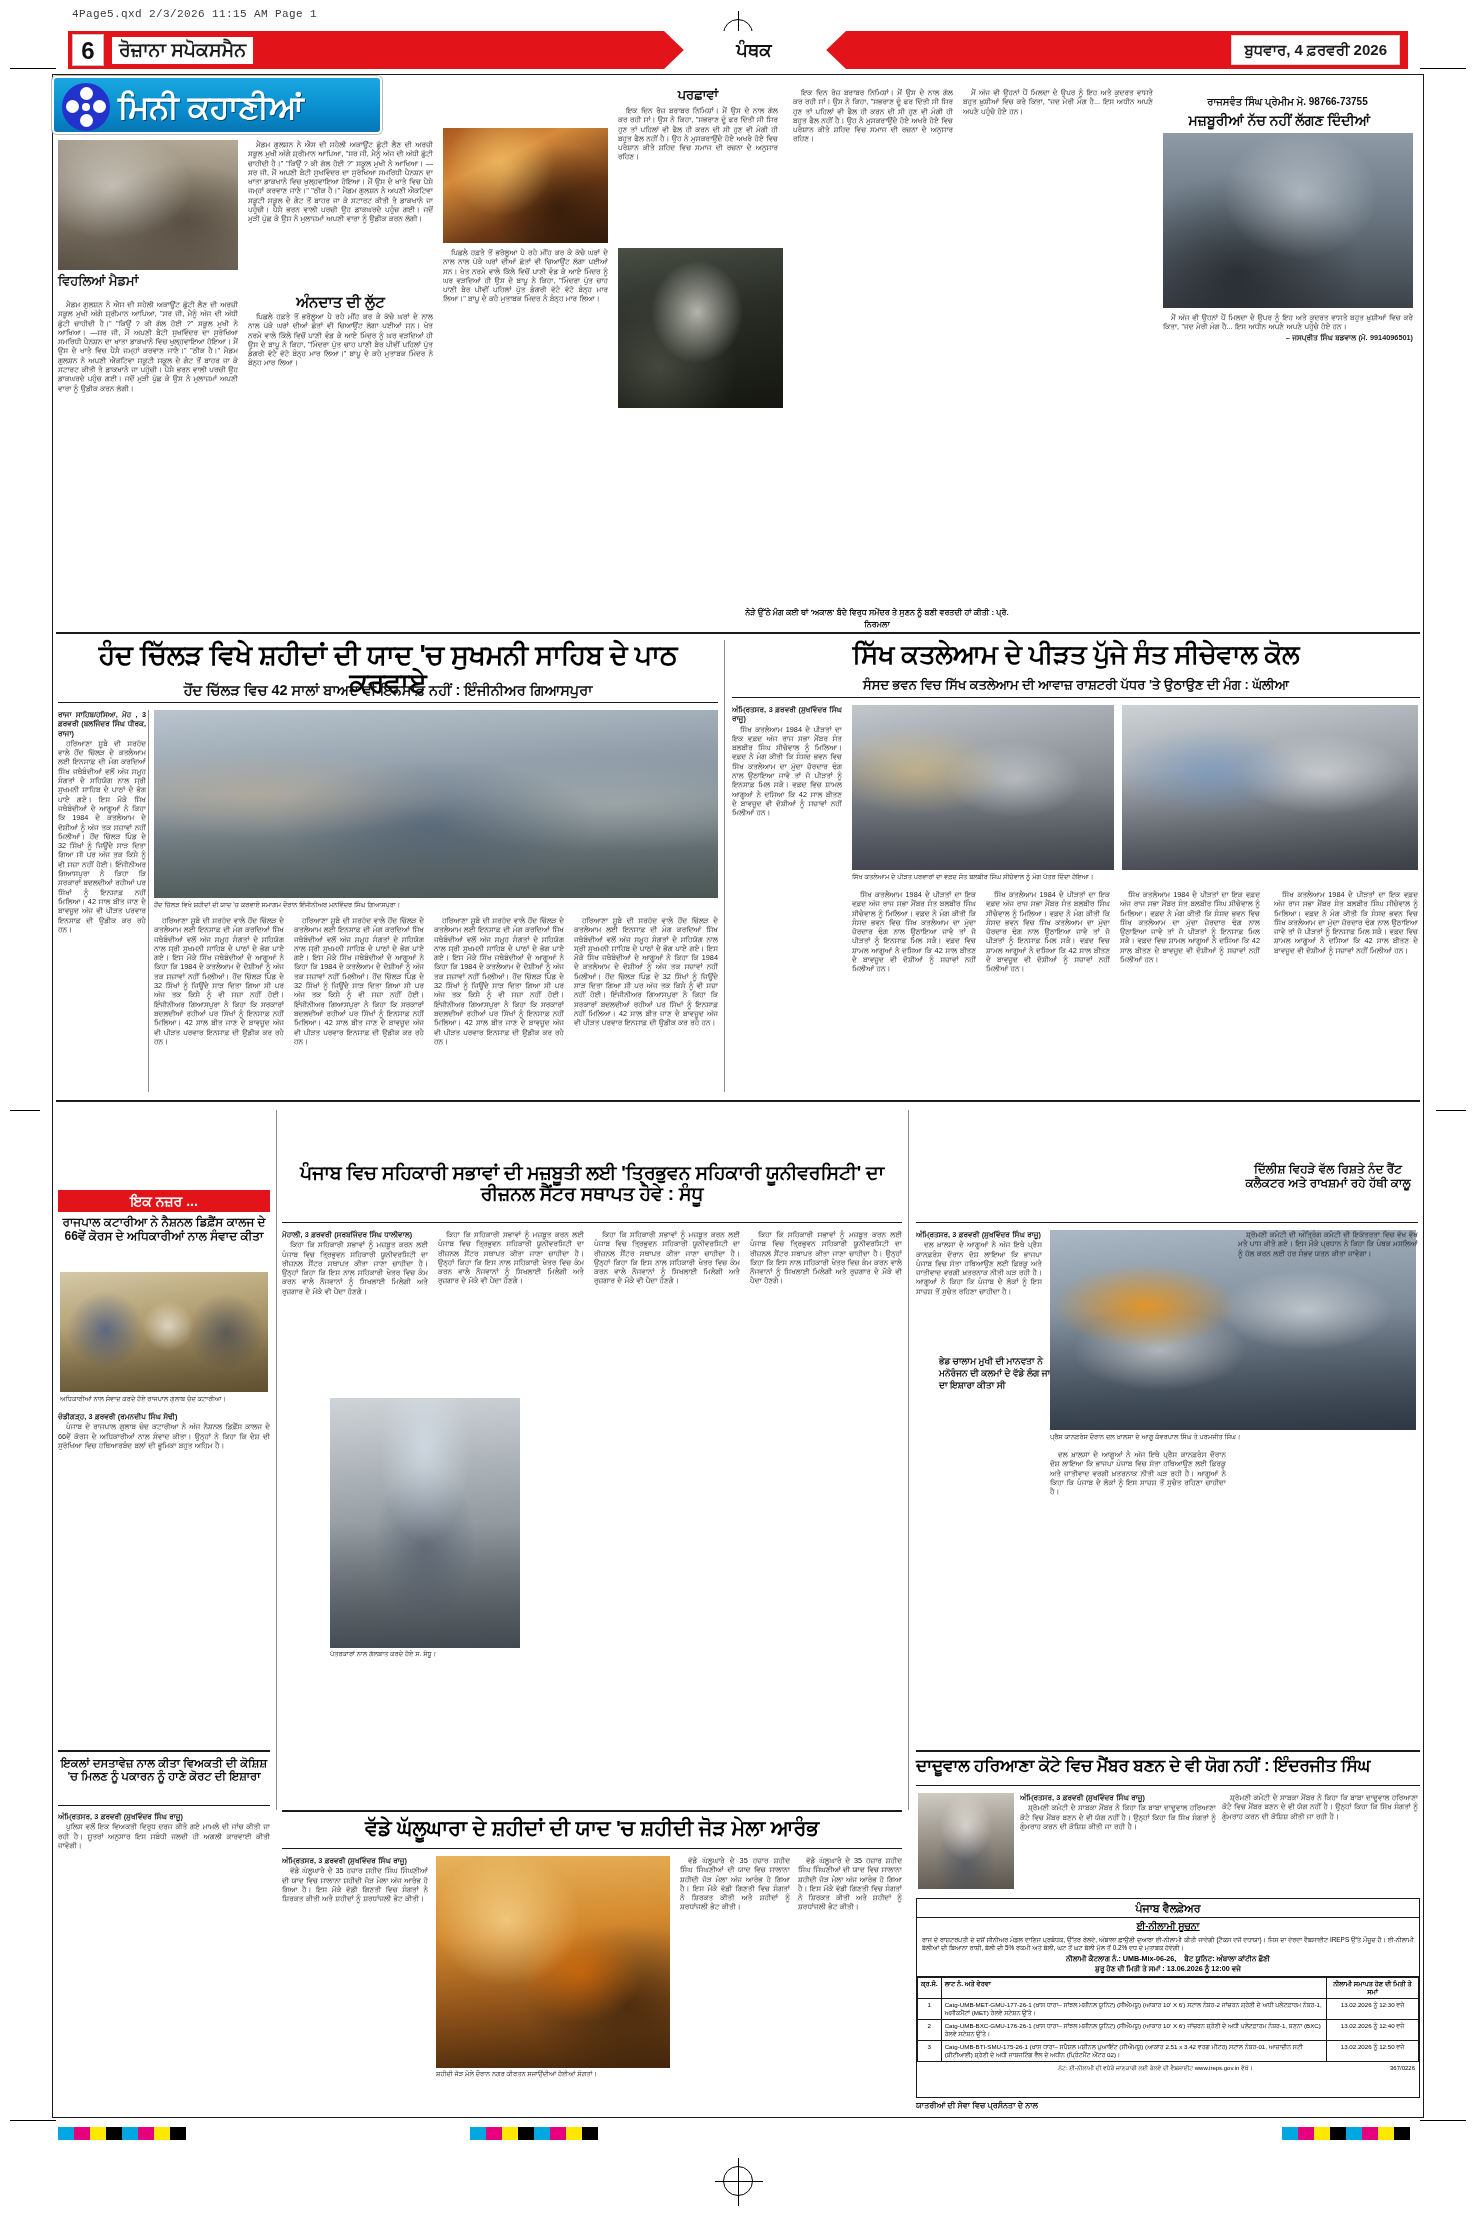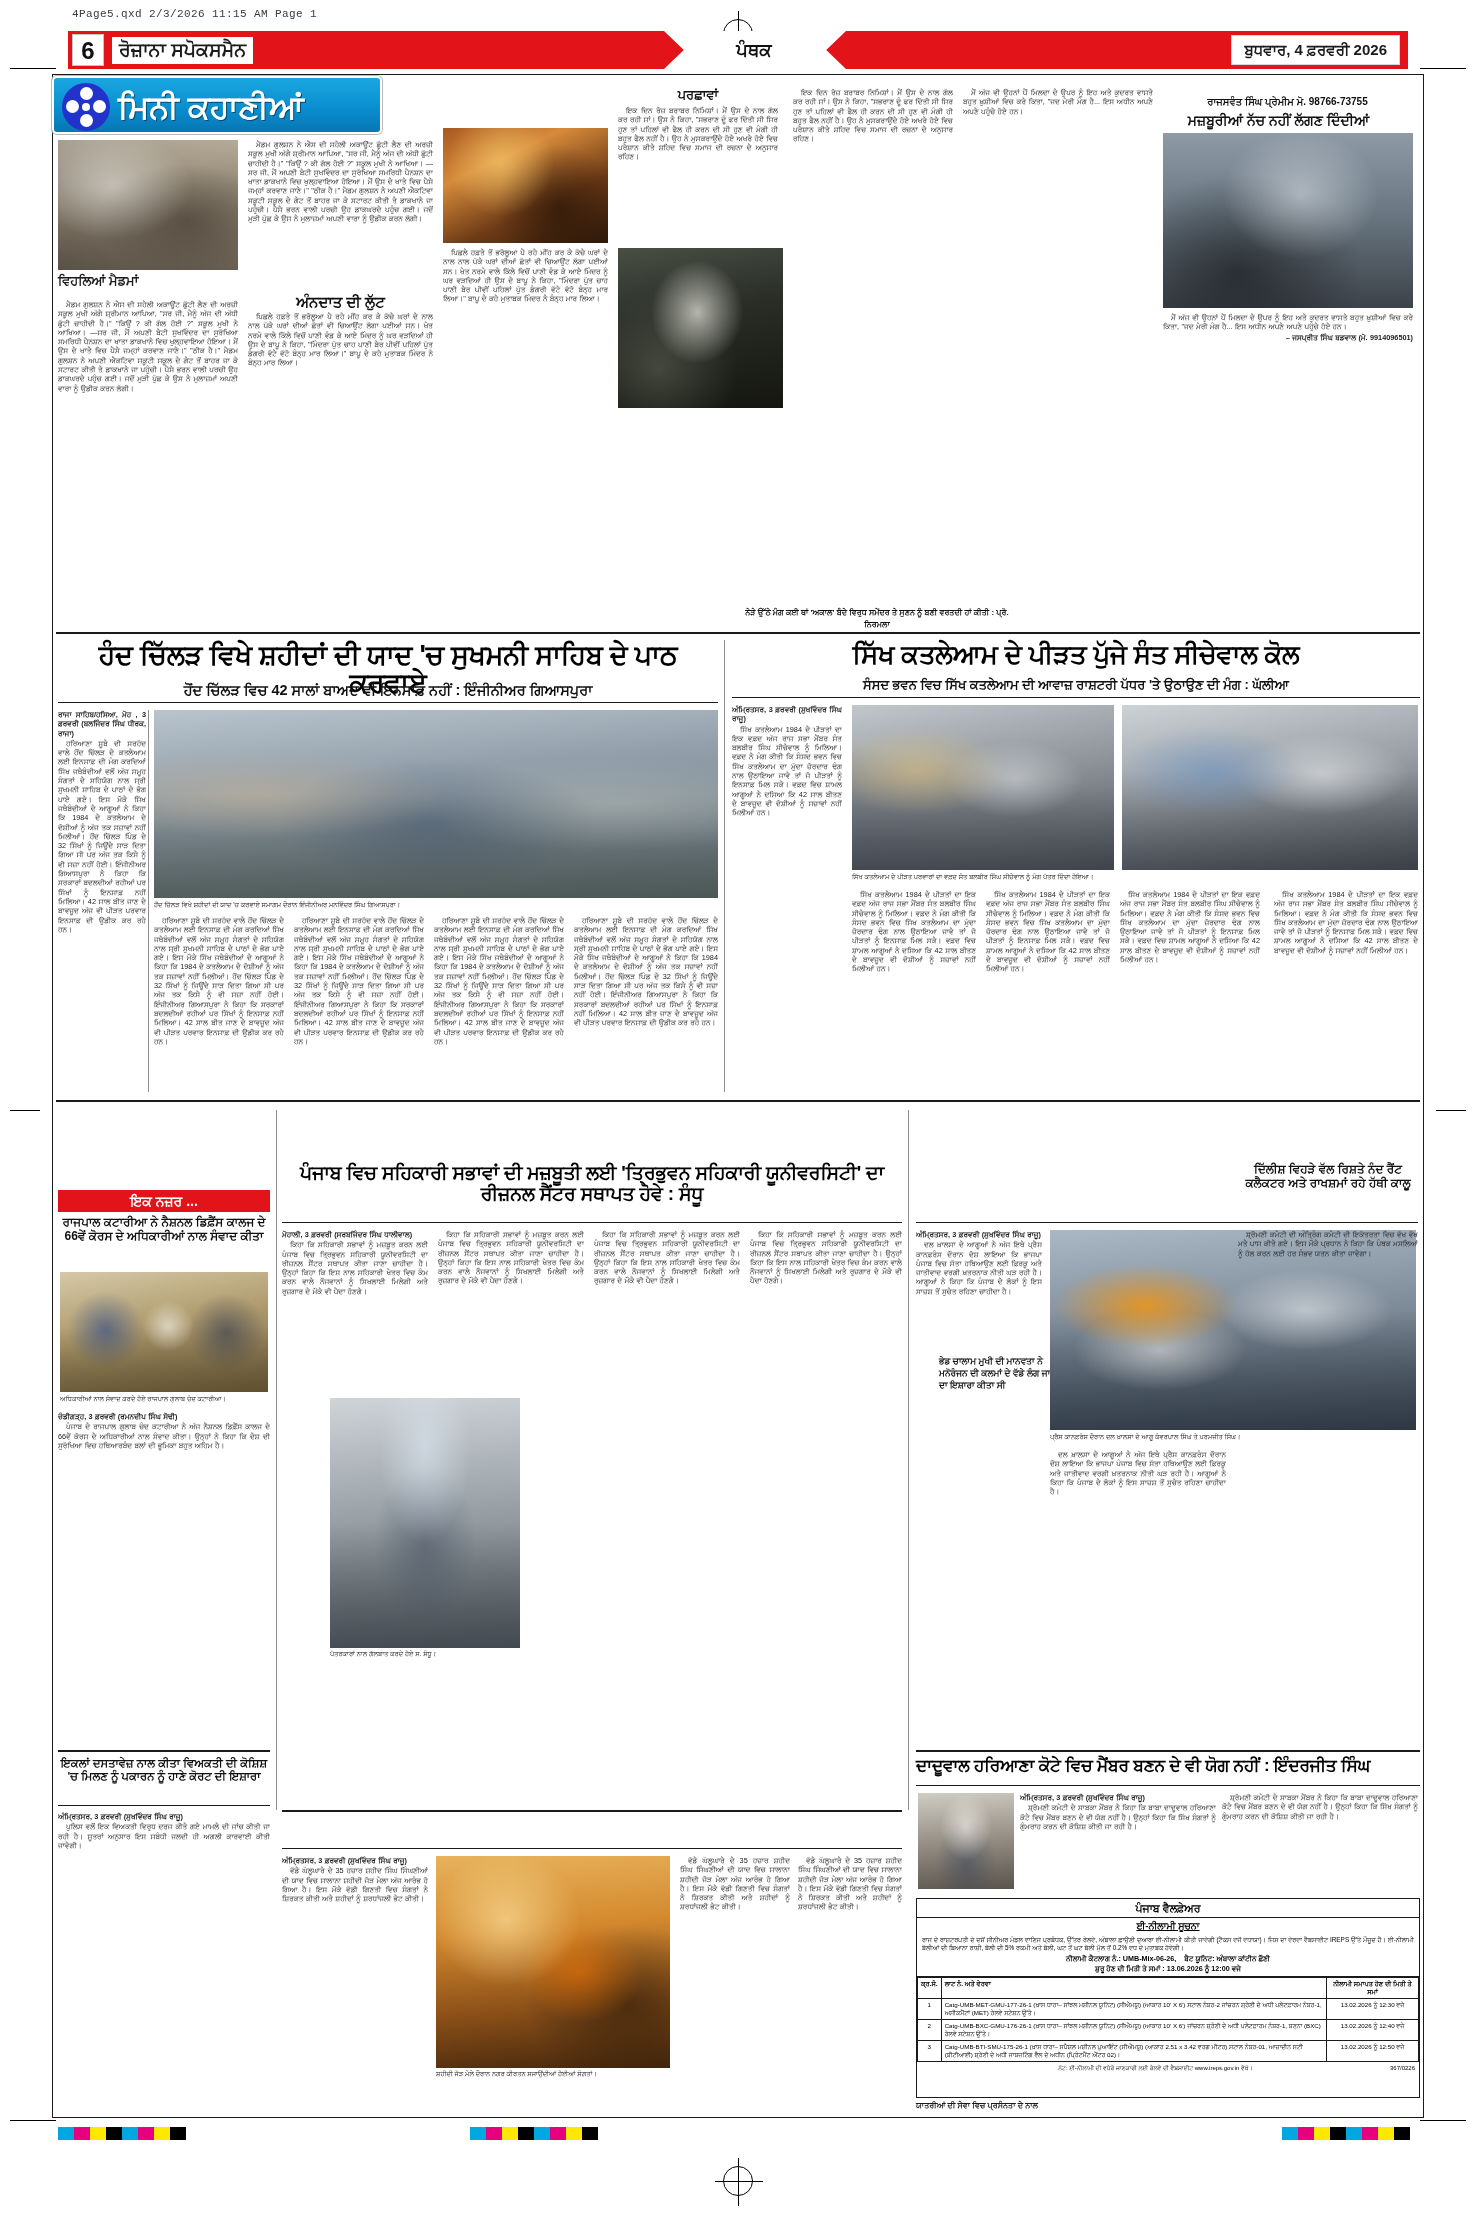--- a/index.html
+++ b/index.html
@@ -237,21 +237,21 @@
         radial-gradient(ellipse at 25% 75%, rgba(120,125,110,.4), transparent 45%);"></div>
   </div>
 
   <div class="body-col" style="left:793px; top:88px; width:160px; height:340px;">
     <p>ਇਕ ਦਿਨ ਰੋਜ਼ ਬਰਾਬਰ ਨਿਮਿਸ਼ਾਂ। ਮੈਂ ਉਸ ਦੇ ਨਾਲ ਗੱਲ ਕਰ ਰਹੀ ਸਾਂ। ਉਸ ਨੇ ਕਿਹਾ, "ਸਭਰਾਣ ਦੂੰ ਫਰ ਦਿੱਤੀ ਸੀ ਸਿਰ ਹੁਣ ਤਾਂ ਪਹਿਲਾਂ ਵੀ ਫੈਲ ਹੀ ਕਰਨ ਦੀ ਸੀ ਹੁਣ ਵੀ ਮੰਗੀ ਹੀ ਬਹੁਤ ਫੈਲ ਨਹੀਂ ਹੈ। ਉਹ ਨੇ ਮੁਸਕਰਾਉਂਦੇ ਹੋਏ ਅਖਰੇ ਹੋਏ ਵਿਚ ਪਰੇਸ਼ਾਨ ਕੀਤੇ ਸ਼ਹਿਦ ਵਿਚ ਸਮਾਜ ਦੀ ਰਚਨਾ ਦੇ ਅਨੁਸਾਰ ਰਹਿਣ।</p>
   </div>
 
   <div class="body-col" style="left:963px; top:88px; width:200px; height:10px;">
   </div>
   <div class="phone-line" style="left:1160px; top:96px; width:255px; font-size:10px;">ਰਾਜਸਵੰਤ ਸਿੰਘ ਪ੍ਰੇਮੀਮ ਮੋ. 98766-73755</div>
-  <div class="sub-headline" style="left:1151px; top:112px; width:255px; font-size:14px;">ਮਜ਼ਬੂਰੀਆਂ ਨੱਚ ਨਹੀਂ ਲੱਗਣ ਦਿੰਦੀਆਂ</div>
+  <div class="sub-headline" style="left:1115px; top:112px; width:255px; font-size:14px;text-align:right;">ਮਜ਼ਬੂਰੀਆਂ ਨੱਚ ਨਹੀਂ ਲੱਗਣ ਦਿੰਦੀਆਂ</div>
   <div class="photo" style="left:1163px; top:133px; width:250px; height:175px;
               background:linear-gradient(180deg,#8e9aa6 0%,#6f7c87 40%,#3c4249 100%);">
     <div class="ph-inner" style="background:
         radial-gradient(ellipse at 55% 35%, rgba(230,235,240,.5), transparent 40%),
         radial-gradient(ellipse at 30% 80%, rgba(20,22,25,.6), transparent 50%);"></div>
   </div>
   <div class="body-col" style="left:1163px; top:313px; width:250px; height:92px;">
     <p>ਮੈਂ ਅੱਜ ਵੀ ਉਹਨਾਂ ਪੈਂ ਮਿਲਦਾ ਦੇ ਉਪਰ ਨੂੰ ਇਹ ਅਤੇ ਕੁਦਰਤ ਵਾਸਤੇ ਬਹੁਤ ਖ਼ੁਸ਼ੀਆਂ ਵਿਚ ਕਰੇ ਕਿਤਾ, "ਜਦ ਮੇਰੀ ਮੰਗ ਹੈ... ਇਸ ਅਧੀਨ ਅਪਣੇ ਅਪਣੇ ਪਹੁੰਚੇ ਹੋਏ ਹਨ।</p>
     <p class="noind" style="text-align:right; font-weight:bold;">– ਜਸਪ੍ਰੀਤ ਸਿੰਘ ਬਡਵਾਲ (ਮੋ. 9914096501)</p>
   </div>
@@ -431,20 +431,21 @@
 
   <div class="hrule2" style="left:58px; top:1750px; width:212px;"></div>
   <div class="sub-headline" style="left:58px; top:1757px; width:212px; font-size:11.5px;">ਇਕਲਾਂ ਦਸਤਾਵੇਜ਼ ਨਾਲ ਕੀਤਾ ਵਿਅਕਤੀ ਦੀ ਕੋਸ਼ਿਸ਼ 'ਚ ਮਿਲਣ ਨੂੰ ਪਕਾਰਨ ਨੂੰ ਹਾਣੇ ਕੋਰਟ ਦੀ ਇਸ਼ਾਰਾ</div>
   <div class="hrule" style="left:58px; top:1805px; width:212px;"></div>
   <div class="body-col" style="left:58px; top:1812px; width:212px; height:290px;">
     <p class="noind byline">ਅੰਮ੍ਰਿਤਸਰ, 3 ਫ਼ਰਵਰੀ (ਸੁਖਵਿੰਦਰ ਸਿੰਘ ਰਾਜੂ)</p>
     <p>ਪੁਲਿਸ ਵਲੋਂ ਇਕ ਵਿਅਕਤੀ ਵਿਰੁਧ ਦਰਜ ਕੀਤੇ ਗਏ ਮਾਮਲੇ ਦੀ ਜਾਂਚ ਕੀਤੀ ਜਾ ਰਹੀ ਹੈ। ਸੂਤਰਾਂ ਅਨੁਸਾਰ ਇਸ ਸਬੰਧੀ ਜਲਦੀ ਹੀ ਅਗਲੀ ਕਾਰਵਾਈ ਕੀਤੀ ਜਾਵੇਗੀ।</p>
   </div>
 
   <div class="hrule2" style="left:282px; top:1810px; width:620px;"></div>
+  <div class="headline" style="left:282px; top:1817px; width:620px; font-size:21px; text-align:center;">ਵੱਡੇ ਘੱਲੂਘਾਰਾ ਦੇ ਸ਼ਹੀਦਾਂ ਦੀ ਯਾਦ 'ਚ ਸ਼ਹੀਦੀ ਜੋੜ ਮੇਲਾ ਆਰੰਭ</div>
   <div class="hrule" style="left:282px; top:1848px; width:620px;"></div>
 
   <div class="body-col" style="left:282px; top:1856px; width:146px; height:248px;">
     <p class="noind byline">ਅੰਮ੍ਰਿਤਸਰ, 3 ਫ਼ਰਵਰੀ (ਸੁਖਵਿੰਦਰ ਸਿੰਘ ਰਾਜੂ)</p>
     <p>ਵੱਡੇ ਘੱਲੂਘਾਰੇ ਦੇ 35 ਹਜ਼ਾਰ ਸ਼ਹੀਦ ਸਿੰਘ ਸਿੰਘਣੀਆਂ ਦੀ ਯਾਦ ਵਿਚ ਸਾਲਾਨਾ ਸ਼ਹੀਦੀ ਜੋੜ ਮੇਲਾ ਅੱਜ ਆਰੰਭ ਹੋ ਗਿਆ ਹੈ। ਇਸ ਮੌਕੇ ਵੱਡੀ ਗਿਣਤੀ ਵਿਚ ਸੰਗਤਾਂ ਨੇ ਸ਼ਿਰਕਤ ਕੀਤੀ ਅਤੇ ਸ਼ਹੀਦਾਂ ਨੂੰ ਸ਼ਰਧਾਂਜਲੀ ਭੇਟ ਕੀਤੀ।</p>
   </div>
   <div class="photo" style="left:436px; top:1856px; width:234px; height:212px;
               background:linear-gradient(175deg,#e7b35c 0%,#d4892e 35%,#8a4f18 70%,#43260c 100%);">
     <div class="ph-inner" style="background:
         radial-gradient(ellipse at 30% 30%, rgba(255,235,170,.6), transparent 32%),

